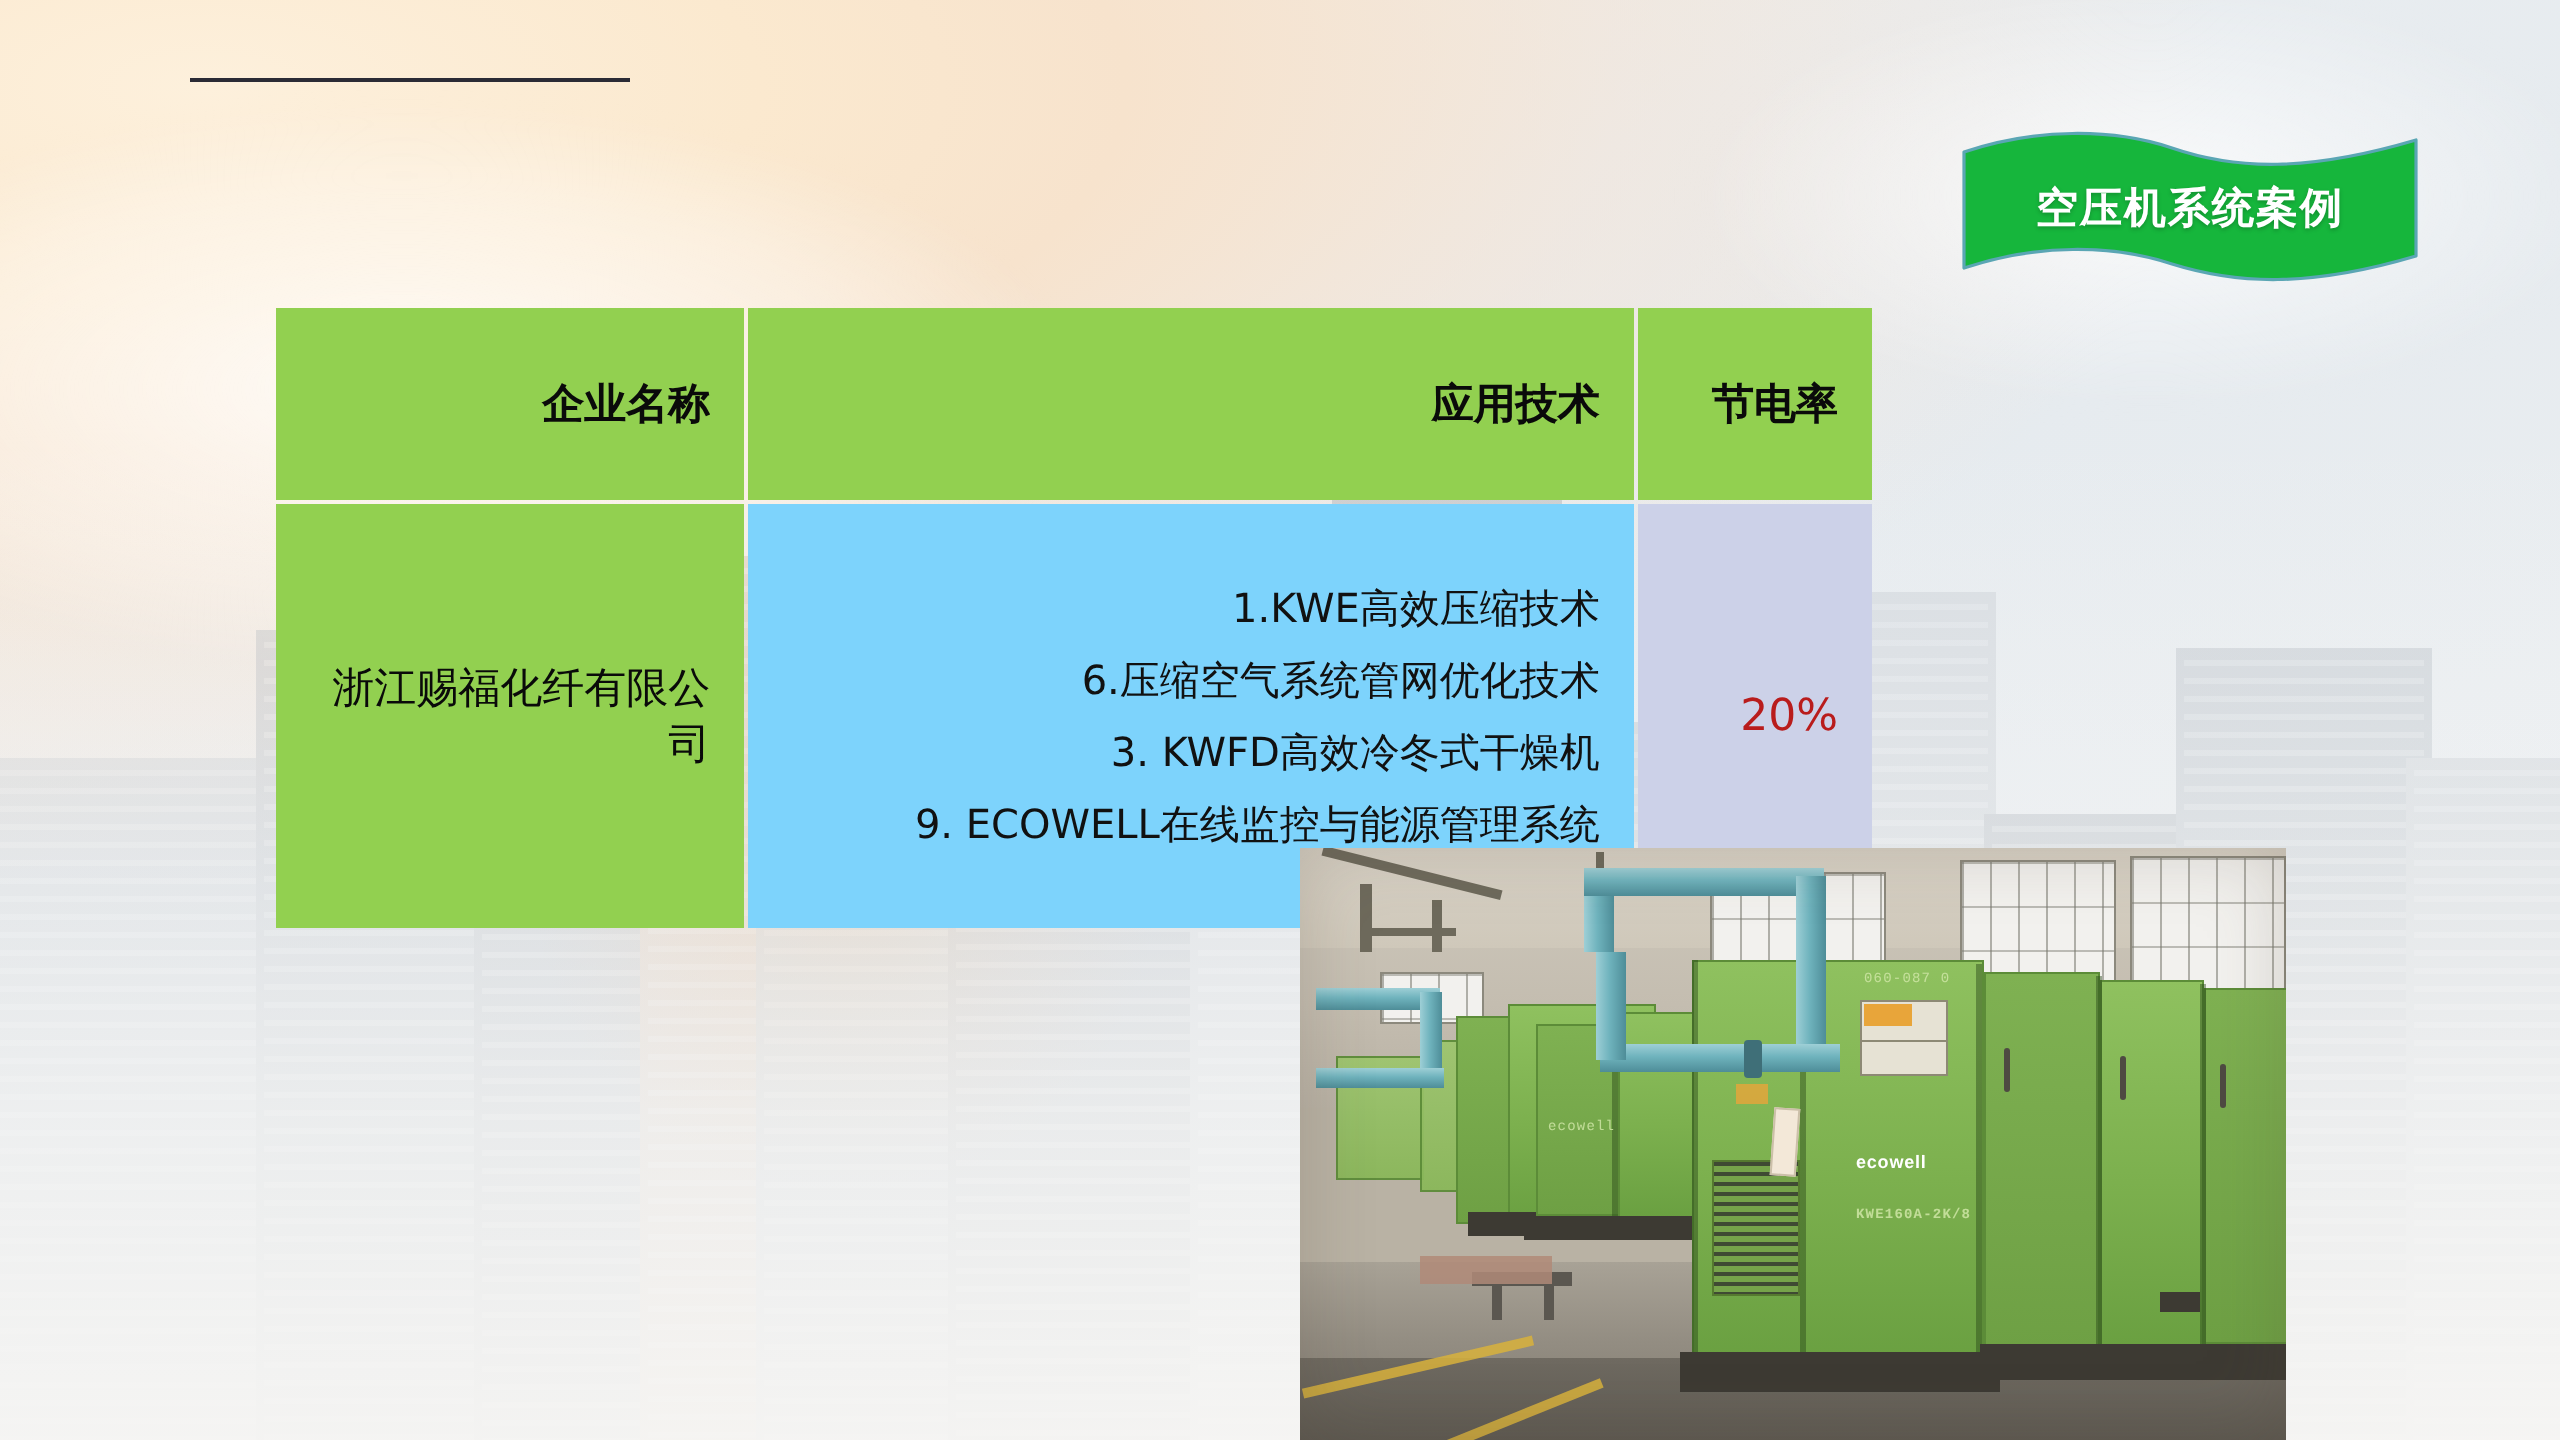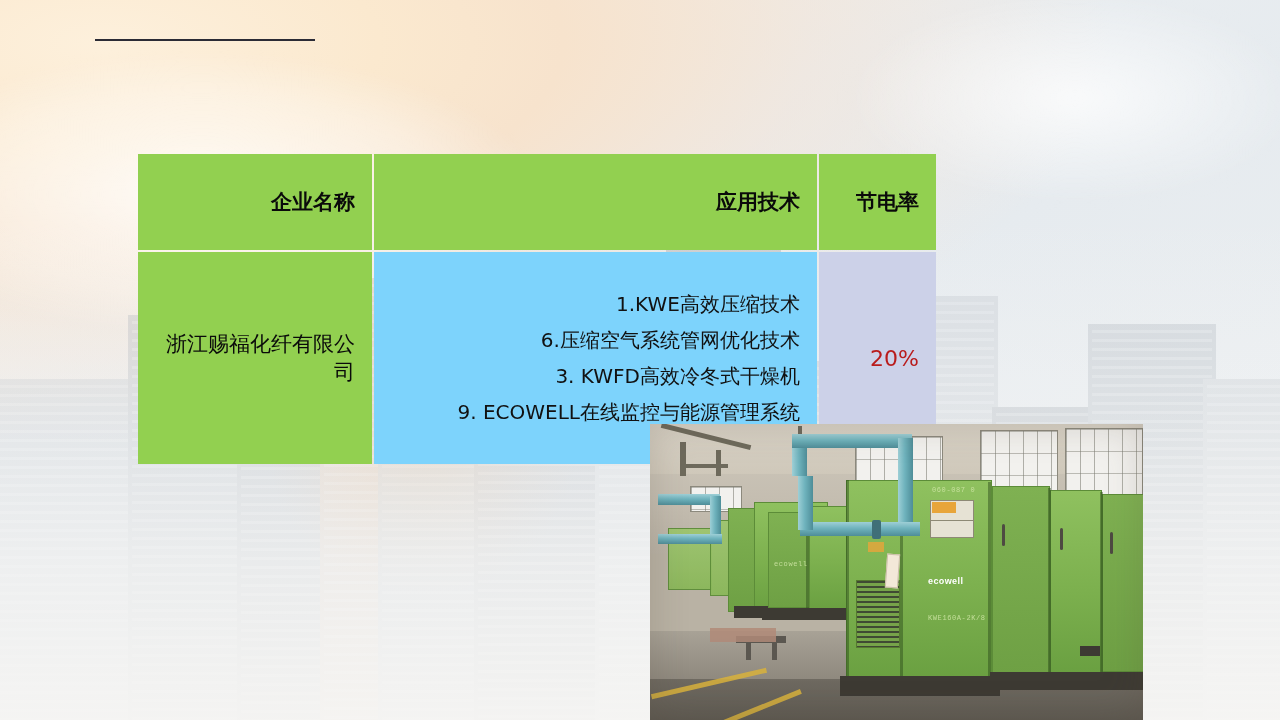--- a/index.html
+++ b/index.html
@@ -165,20 +165,27 @@
     <div class="bld" style="left:85%;  width:10%; height:86%;"></div>
     <div class="bld l" style="left:94%;  width:9%;  height:74%;"></div>
   </div>
   <div class="city-warm"></div>
   <div class="city-haze"></div>
 
   <div class="heading">
     <div class="rule"></div>
   </div>
 
+  <div class="banner">
+    <svg viewBox="0 0 234 82" width="234" height="82">
+      <path d="M4,14 C40,2 78,2 108,12 C140,23 176,24 230,8
+               L230,66 C176,82 140,80 108,70 C78,60 40,60 4,72 Z" fill="#16B63C" stroke="#5aa6b4" stroke-width="1.6" stroke-linejoin="round"></path>
+    </svg>
+    <div class="banner-label">空压机系统案例</div>
+  </div>
 
   <table class="tbl">
     <tbody>
         <tr>
       <td class="th col-a">企业名称</td>
       <td class="th col-b">应用技术</td>
       <td class="th col-c">节电率</td>
     </tr>
     <tr>
       <td class="c-name">浙江赐福化纤有限公司</td>
@@ -230,21 +237,21 @@
     <div class="mach-seam" style="left:250px;top:56px;height:200px;"></div>
     <div class="mach-seam" style="left:338px;top:58px;height:196px;"></div>
     <div class="mach-base" style="left:190px;top:252px;width:160px;height:20px;"></div>
 
     <div class="grille" style="left:206px;top:156px;width:44px;height:68px;"></div>
     <div class="panel" style="left:280px;top:76px;width:44px;height:28px;"></div>
     <div class="panel-or" style="left:282px;top:78px;width:24px;height:11px;"></div>
     <div class="panel" style="left:280px;top:96px;width:44px;height:18px;"></div>
     <div class="code-tag" style="left:282px;top:62px;">060-087 0</div>
     <div class="logo-tag" style="left:278px;top:152px;font-size:9px;">ecowell</div>
-    <div class="code-tag" style="left:278px;top:190px;">KWE160A-2K/8</div>
+    <div class="code-tag" style="left:278px;top:180px;font-weight:bold;">KWE160A-2K/8</div>
     <div class="paper" style="left:236px;top:130px;width:13px;height:34px;transform:rotate(4deg);"></div>
     <div class="panel-or" style="left:218px;top:118px;width:16px;height:10px;opacity:.8;"></div>
 
     <div class="mach dark" style="left:342px;top:62px;width:58px;height:190px;"></div>
     <div class="mach" style="left:400px;top:66px;width:52px;height:184px;"></div>
     <div class="mach dark" style="left:452px;top:70px;width:44px;height:178px;"></div>
     <div class="mach-seam" style="left:398px;top:64px;height:188px;"></div>
     <div class="mach-seam" style="left:450px;top:68px;height:182px;"></div>
     <div class="mach-handle" style="left:352px;top:100px;height:22px;"></div>
     <div class="mach-handle" style="left:410px;top:104px;height:22px;"></div>

